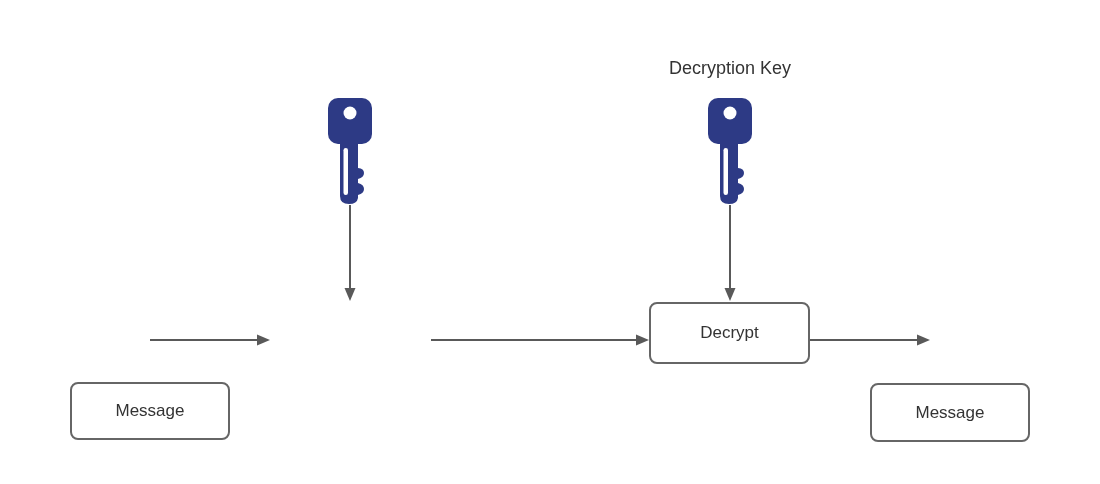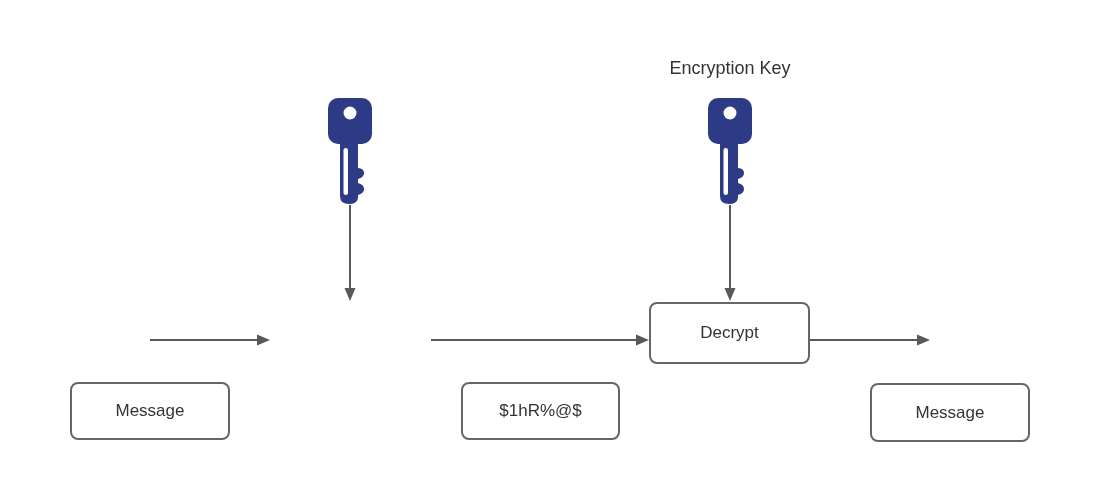--- a/index.html
+++ b/index.html
@@ -97,21 +97,21 @@
       <line class="arrow-line" x1="350" y1="205" x2="350" y2="288"></line>
       <polygon class="arrow-head" points="344.5,288 355.5,288 350,301"></polygon>
     </g>
 
     <g>
       <line class="arrow-line" x1="730" y1="205" x2="730" y2="288"></line>
       <polygon class="arrow-head" points="724.5,288 735.5,288 730,301"></polygon>
     </g>
   </svg>
 
-  <div class="key-label dec">Encryption Key</div>
+  <div class="key-label dec">Decryption Key</div>
 
   <svg class="key-icon" style="left:328px; top:98px;" viewBox="0 0 44 110" xmlns="http://www.w3.org/2000/svg" aria-hidden="true">
     <rect class="key-body" x="0" y="0" width="44" height="46" rx="10"></rect>
     <path class="key-body" d="M12,44 H30 V70 Q36,70.5 36,75 Q36,79.5 30,81 V85 Q36,86.5 36,91 Q36,95.5 30,97 V100 Q29,106 21,106 Q12,106 12,98 Z"></path>
     <circle class="key-cut" cx="22" cy="15" r="6.5"></circle>
     <rect class="key-cut" x="15.5" y="50" width="4.5" height="47" rx="2.2"></rect>
   </svg>
 
   <svg class="key-icon" style="left:708px; top:98px;" viewBox="0 0 44 110" xmlns="http://www.w3.org/2000/svg" aria-hidden="true">
     <rect class="key-body" x="0" y="0" width="44" height="46" rx="10"></rect>
@@ -120,20 +120,17 @@
     <rect class="key-cut" x="15.5" y="50" width="4.5" height="47" rx="2.2"></rect>
   </svg>
 
   <div class="node-box box-decrypt">
     <span>Decrypt</span>
   </div>
 
   <div class="node-box box-msg-in">
     <span>Message</span>
   </div>
-  <div class="node-box box-cipher">
-    <span>$1hR%@$</span>
-  </div>
   <div class="node-box box-msg-out">
     <span>Message</span>
   </div>
 
 </div>
 
 </body></html>

